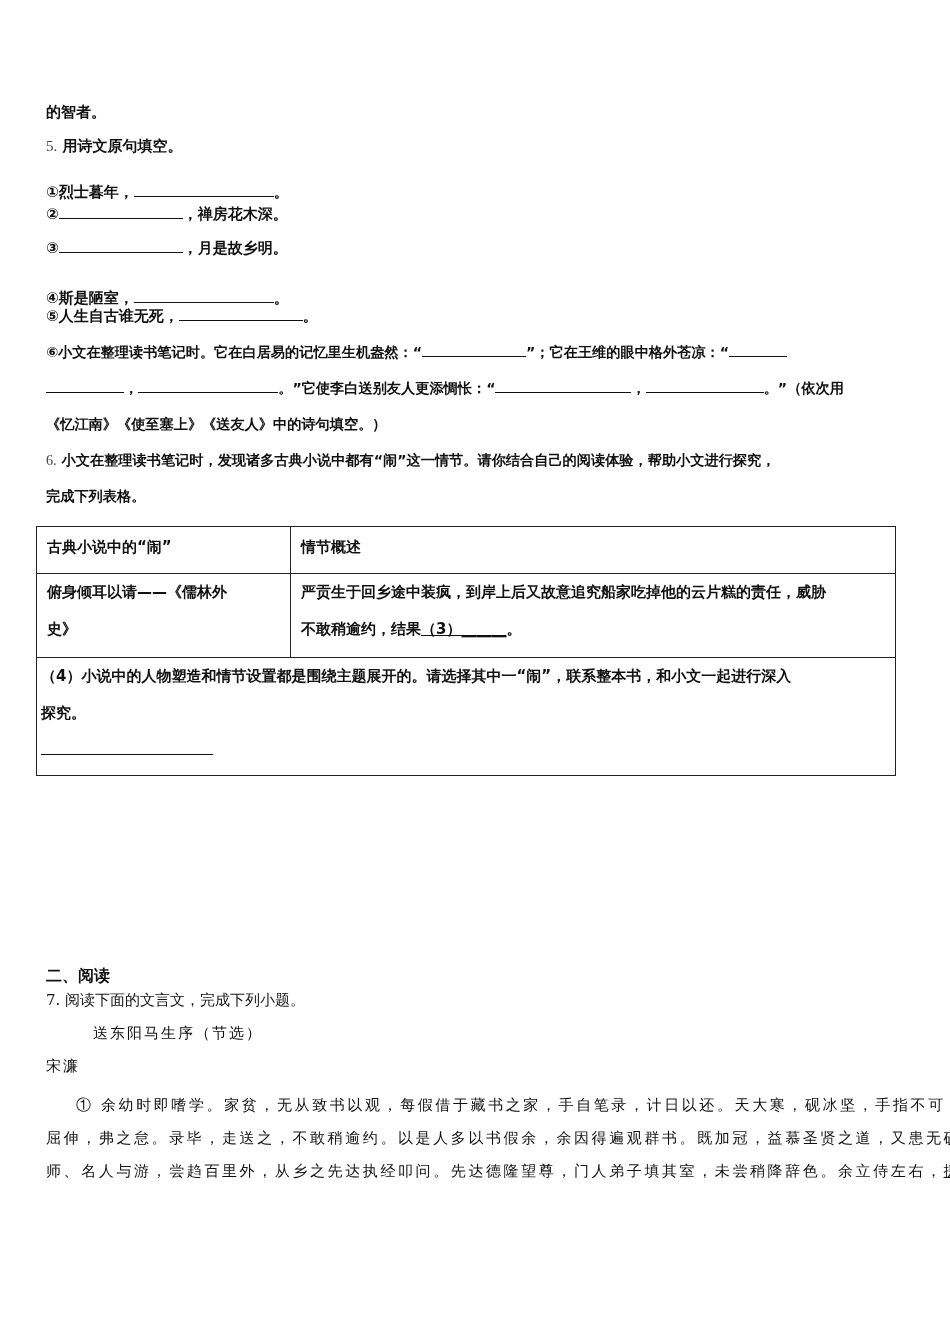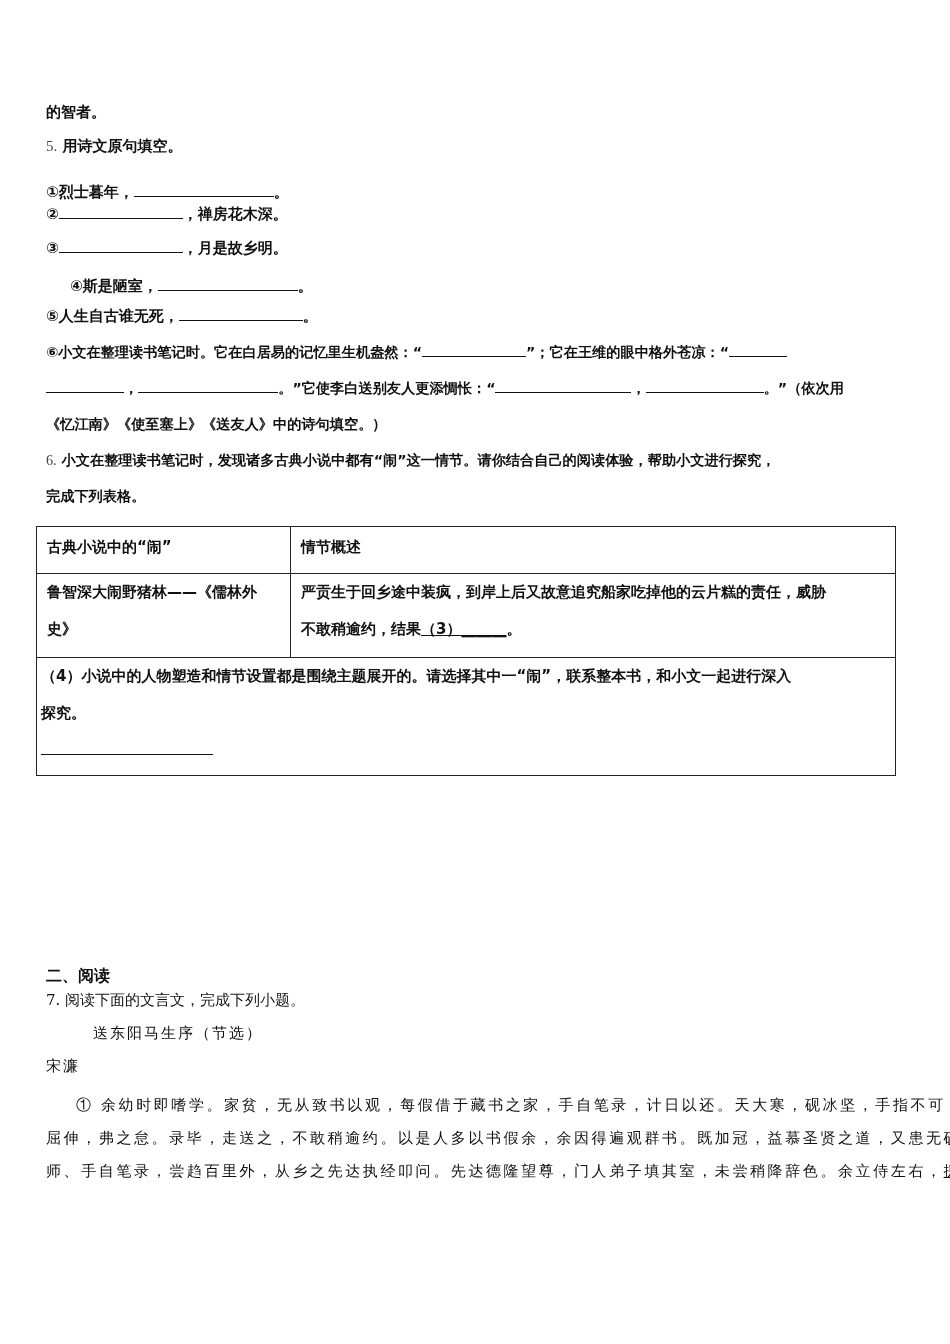--- a/index.html
+++ b/index.html
@@ -32,21 +32,21 @@
 
   <div class="line" style="top:170px;margin-top:12px;">
     <span>①</span><span>烈士暮年，</span><span class="blank" style="width:140px"></span><span>。</span>
   </div>
   <div class="line" style="top:204px;">
     <span>②</span><span class="blank" style="width:124px"></span><span>，禅房花木深。</span>
   </div>
   <div class="line" style="top:238px;">
     <span>③</span><span class="blank" style="width:124px"></span><span>，月是故乡明。</span>
   </div>
-  <div class="line" style="top:276px;margin-left:24px;">
+  <div class="line" style="top:288px;">
     <span>④</span><span>斯是陋室，</span><span class="blank" style="width:140px"></span><span>。</span>
   </div>
   <div class="line" style="top:306px;">
     <span>⑤</span><span>人生自古谁无死，</span><span class="blank" style="width:124px"></span><span>。</span>
   </div>
 
   <div class="line" style="top:342px; font-size:14.2px;">
     <span>⑥</span><span>小文在整理读书笔记时。它在白居易的记忆里生机盎然：“</span><span class="blank" style="width:104px"></span><span>”；它在王维的眼中格外苍凉：“</span><span class="blank" style="width:58px"></span>
   </div>
   <div class="line" style="top:378px; font-size:14.2px;">
@@ -61,21 +61,21 @@
   <div class="line" style="top:486px; font-size:14.2px;">完成下列表格。</div>
 
   <table class="qt">
     <tbody>
         <tr style="height:47px">
       <td class="c1" style="line-height:40px">古典小说中的“闹”</td>
       <td style="line-height:40px">情节概述</td>
     </tr>
     <tr style="height:84px">
       <td class="c1">
-        <div>鲁智深大闹野猪林——《儒林外</div>
+        <div>俯身倾耳以请——《儒林外</div>
         <div>史》</div>
       </td>
       <td>
         <div>严贡生于回乡途中装疯，到岸上后又故意追究船家吃掉他的云片糕的责任，威胁</div>
         <div><span>不敢稍逾约，结果</span><span class="u">（3）______</span><span>。</span></div>
       </td>
     </tr>
     <tr style="height:118px">
       <td colspan="2" style="padding-left:4px">
         <div>（4）小说中的人物塑造和情节设置都是围绕主题展开的。请选择其中一“闹”，联系整本书，和小文一起进行深入</div>
@@ -87,16 +87,16 @@
     </table>
 
   <div class="h2">二、阅读</div>
   <div class="line serif" style="top:990px;">7. 阅读下面的文言文，完成下列小题。</div>
   <div class="line serif" style="top:1023px; letter-spacing:2px;margin-left:47px;">送东阳马生序（节选）</div>
   <div class="line serif" style="top:1056px; letter-spacing:2px;">宋濂</div>
 
   <div class="para" style="top:1089px;">
     <div style="padding-left:30px; white-space:nowrap;">① 余幼时即嗜学。家贫，无从致书以观，每假借于藏书之家，手自笔录，计日以还。天大寒，砚冰坚，手指不可</div>
     <div style="white-space:nowrap;">屈伸，弗之怠。录毕，走送之，不敢稍逾约。以是人多以书假余，余因得遍观群书。既加冠，益慕圣贤之道，又患无硕</div>
-    <div style="white-space:nowrap;"><span>师、手自笔录，尝趋百里外，从乡之先达执经叩问。先达德隆望尊，门人弟子填其室，未尝稍降辞色。余立侍左右，</span><span class="u">援</span></div>
+    <div style="white-space:nowrap;"><span>师、名人与游，尝趋百里外，从乡之先达执经叩问。先达德隆望尊，门人弟子填其室，未尝稍降辞色。余立侍左右，</span><span class="u">援</span></div>
   </div>
 
 </div>
 
 </body></html>

